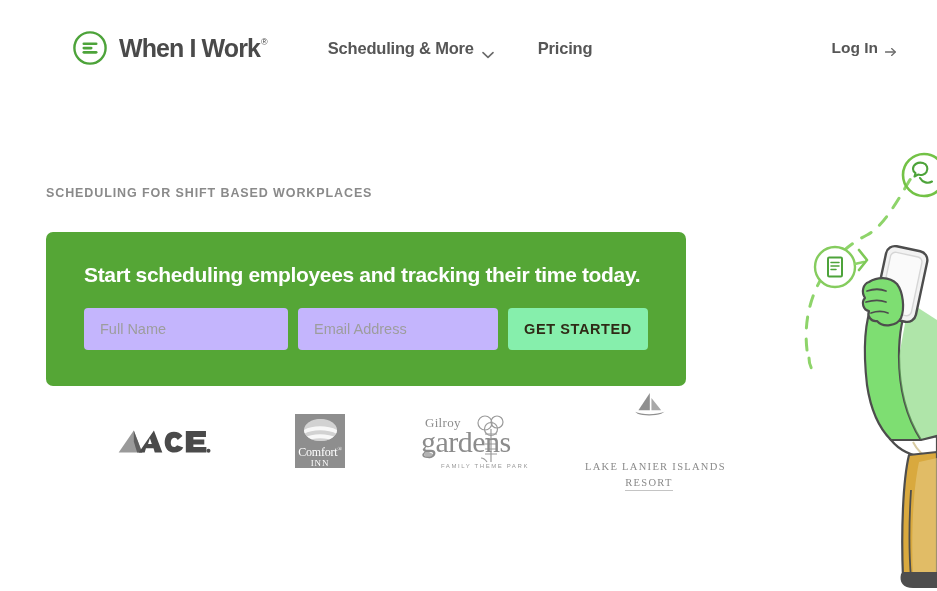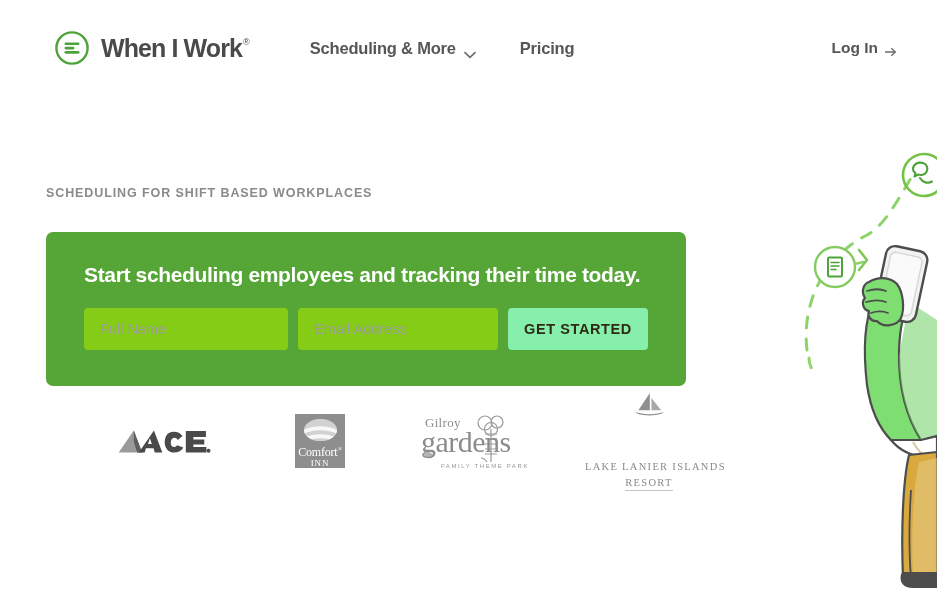--- a/index.html
+++ b/index.html
@@ -15,21 +15,21 @@
     background: #ffffff;
     color: #3b3b3b;
     position: relative;
   }
 
   
   .header {
     height: 96px;
     display: flex;
     align-items: center;
-    padding: 0 36px 0 54px;
+    padding: 0 36px 0 72px;
     position: relative;
     z-index: 20;
   }
 
   .brand {
     display: flex;
     align-items: center;
     gap: 11px;
     cursor: pointer;
   }
@@ -164,21 +164,21 @@
   .cta-form {
     margin-top: 21px;
     display: flex;
     gap: 10px;
   }
 
   .field {
     height: 42px;
     border: 0;
     border-radius: 4px;
-    background: #84cc16;
+    background: #c4b5fd;
     padding: 0 16px;
     font-size: 14.5px;
     font-family: "Liberation Sans", sans-serif;
     color: #4a4a4a;
     outline: none;
   }
   .field::placeholder { color: #9d9d9d; }
 
   .field-name  { width: 204px; }
   .field-email { width: 200px; }

